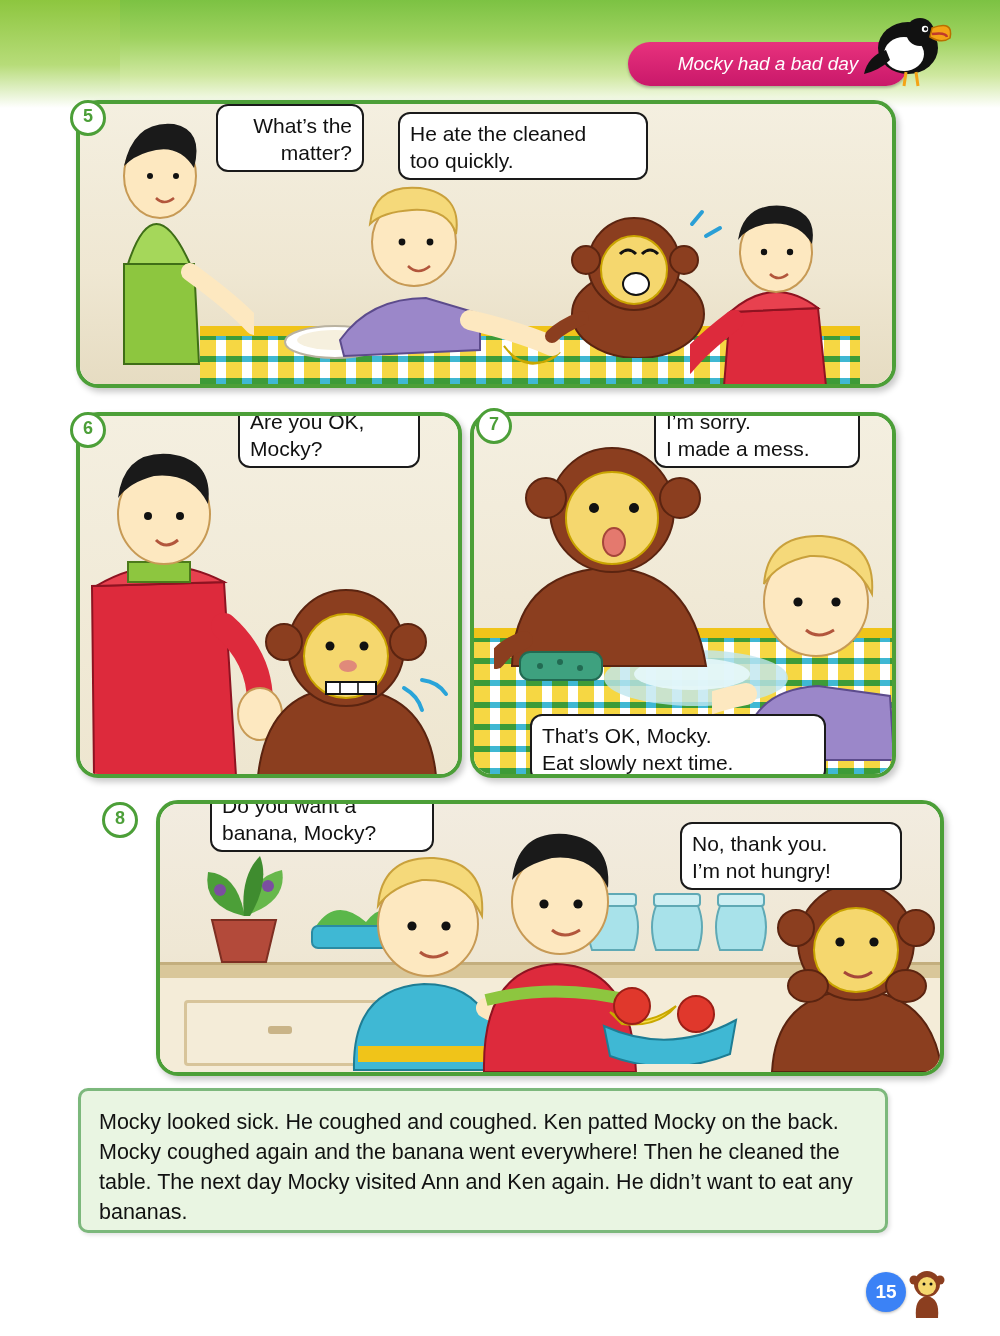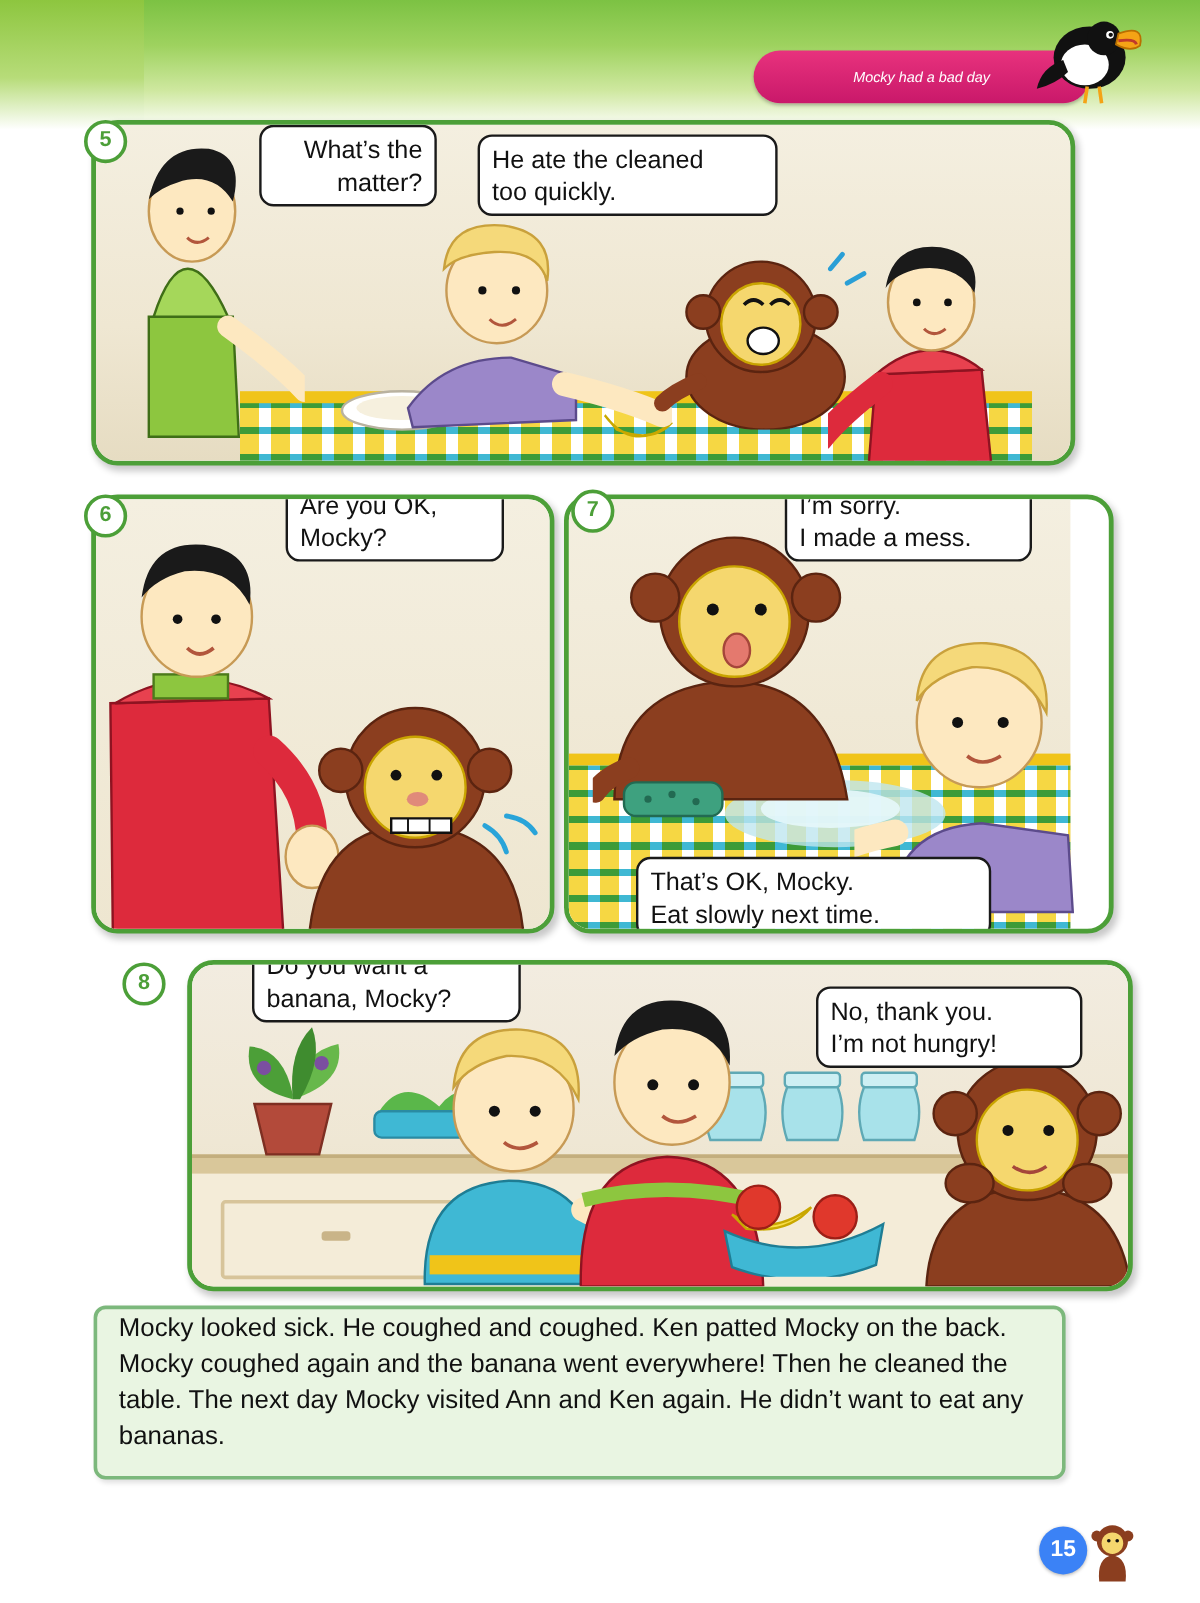--- a/index.html
+++ b/index.html
@@ -38,21 +38,21 @@
     border-radius: 22px;
     box-shadow: 0 2px 3px rgba(0,0,0,.25);
   }
   .title-pill-text {
     position: absolute;
     left: 0; top: 0;
     width: 280px; height: 28px;
     line-height: 44px;
     text-align: center;
     color: #ffffff;
-    font-size: 12px;
+    font-size: 19px;
     font-style: italic;
     font-family: "Liberation Sans", sans-serif;
     white-space: nowrap;
   }
   
   .toucan { position: absolute; left: 846px; top: 4px; width: 110px; height: 86px; }
 
   
   .panel {
     position: absolute;
@@ -101,21 +101,21 @@
 
   
   .summary {
     position: absolute;
     left: 78px; top: 1088px;
     width: 810px; height: 145px;
     border: 3px solid #7cb87c;
     border-radius: 10px;
     background: #e9f5e2;
     box-sizing: border-box;
-    padding: 0 18px;
+    padding: 16px 18px;
     font-size: 21.5px;
     line-height: 30px;
     color: #111111;
     box-shadow: 2px 2px 4px rgba(0,0,0,.12);
   }
 
   
   .pagenum {
     position: absolute;
     left: 866px; top: 1272px;
@@ -278,21 +278,21 @@
   <svg class="tail" style="left:136px;top:46px;" width="70" height="50" viewBox="0 0 70 50">
     <path d="M56 0 L52 30 L8 44 Z" fill="#fff" stroke="#1a1a1a" stroke-width="2"></path>
   </svg>
 
   <svg class="tail" style="left:252px;top:146px;" width="60" height="48" viewBox="0 0 60 48">
     <path d="M40 0 L34 28 L4 40 Z" fill="#fff" stroke="#1a1a1a" stroke-width="2"></path>
   </svg>
 </div>
 <div class="panel-num" style="left:70px; top:412px;">6</div>
 
-<div class="panel" style="left:470px; top:412px; width:418px; height:358px;padding-left:32px;">
+<div class="panel" style="left:470px; top:412px; width:418px; height:358px;">
   <div class="panel-inner">
     <div class="ill" style="left:0;top:0;width:418px;height:358px;background:linear-gradient(to bottom,#f4efe0 0%,#ece3cc 100%);"></div>
 
     <div class="ill" style="left:0;top:212px;width:418px;height:14px;background:#f0c419;"></div>
     <div class="tablecloth" style="left:0;top:222px;width:418px;height:136px;"></div>
 
     <svg class="ill" style="left:122px;top:228px;" width="200" height="70">
       <ellipse cx="100" cy="34" rx="92" ry="28" fill="#bfe6ef" opacity=".8"></ellipse>
       <ellipse cx="96" cy="30" rx="58" ry="16" fill="#e6f7fb" opacity=".9"></ellipse>
     </svg>

